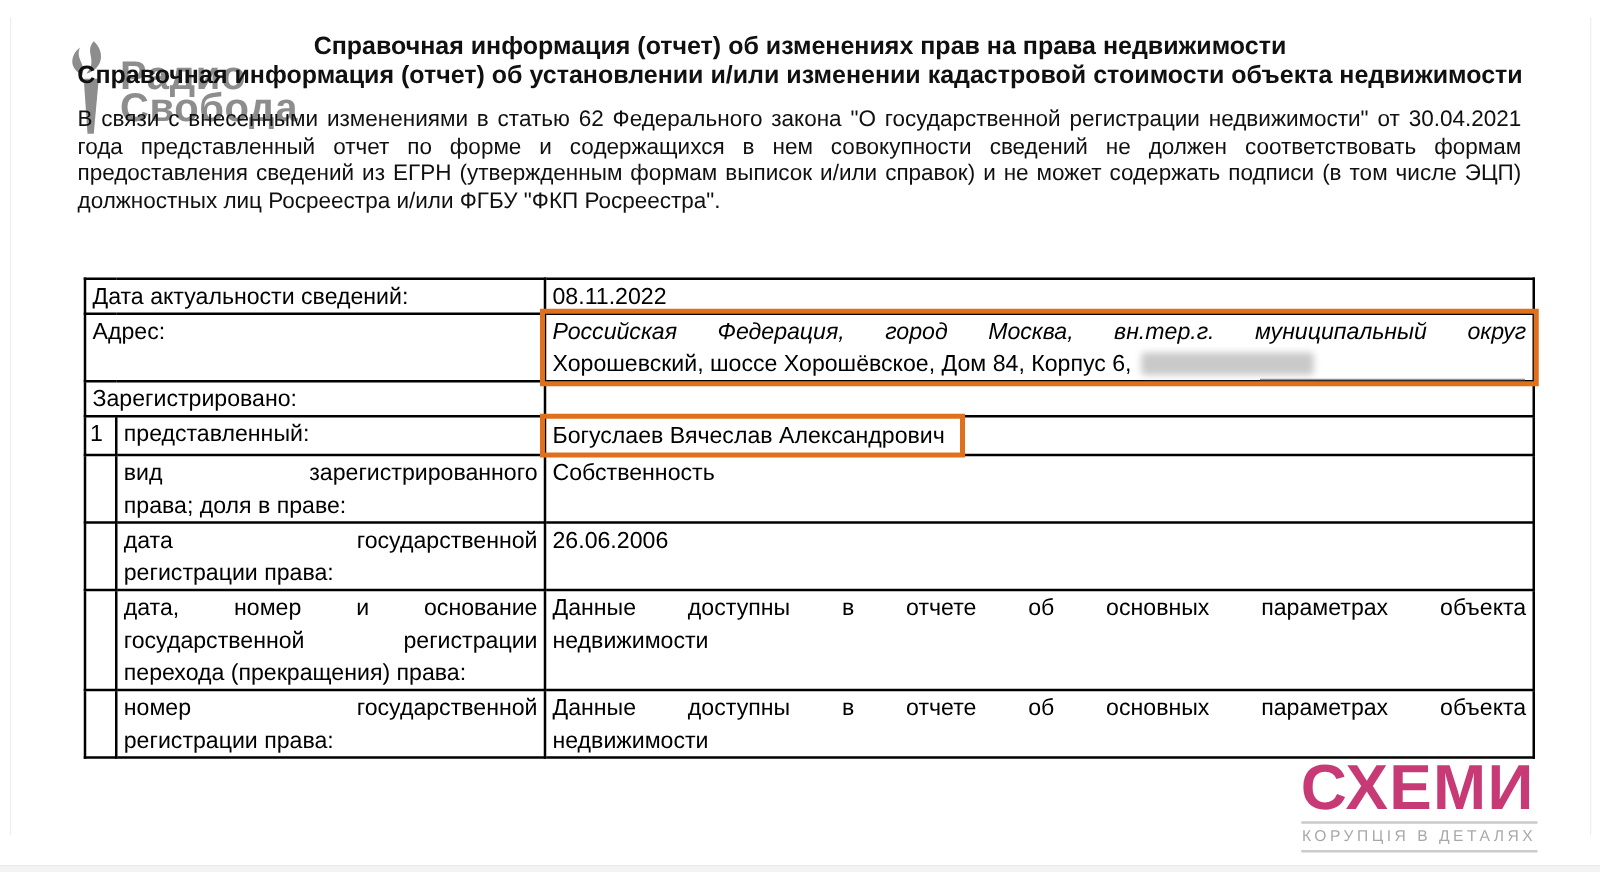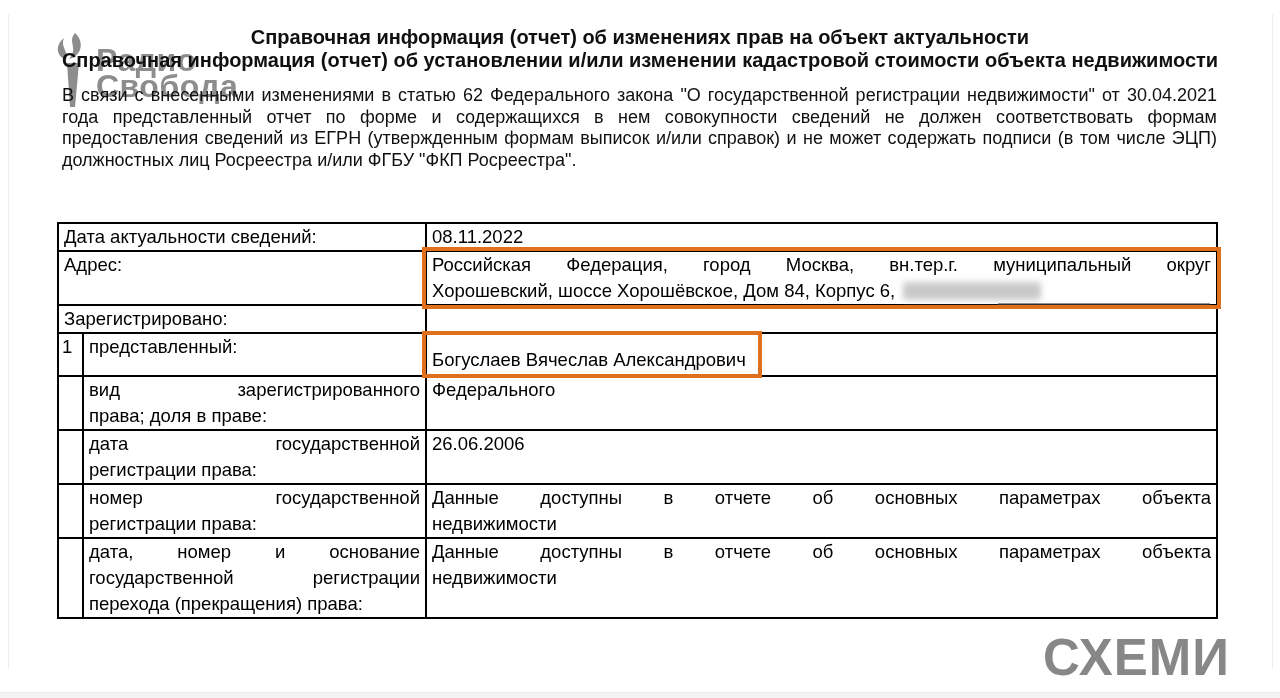--- a/index.html
+++ b/index.html
@@ -19,42 +19,42 @@
   
   .titles {position:relative; z-index:2; padding-top:26px; text-align:center;
            font-weight:bold; font-size:20px; line-height:23px; color:#101010;}
   .title2 {max-width:1190px; margin:0 auto;}
 
   
   .intro {position:relative; z-index:2; width:1155px; margin:13px 0 0 62px;
           font-size:18px; line-height:21.5px; text-align:justify; color:#101010;}
 
   
-  .reg-table {position:absolute; left:57px; top:222px; width:1161px; z-index:2;
+  .reg-table {position:absolute; left:67px; top:222px; width:1161px; z-index:2;
               border-collapse:collapse; table-layout:fixed;}
   .reg-table td {border:2px solid #000; padding:0 5px; font-size:18.5px; line-height:26px;
                  vertical-align:top; color:#000; overflow:visible;}
   td.num {padding:0 3px;}
-  .line {white-space:nowrap; overflow:visible;}
+  .line {white-space:nowrap; overflow:visible;font-style:italic;}
   .just {text-align:justify; text-align-last:justify; white-space:normal;}
 
   .addr-cell {position:relative;}
   .orange-frame {position:absolute; inset:-5px; border:4px solid #e0701c; pointer-events:none; z-index:3;}
   .addr-line2 {position:relative; white-space:nowrap;}
   .blur {display:inline-block; width:138px; height:18px; background:#c9c9c9;
          filter:blur(3px); border-radius:3px; vertical-align:-3px; margin-left:8px;}
   .redact-underline {position:absolute; left:566px; bottom:-1px; width:212px; height:2px;
                      background:#4a4a4a; opacity:.6;}
 
-  .name-box {display:inline-block; border:4px solid #e0701c; padding:12px 12px 1px 6px;
+  .name-box {display:inline-block; border:4px solid #e0701c; padding:0 12px 1px 6px;
              margin:-3px 0 -3px -10px; position:relative; z-index:3; white-space:nowrap;}
 
   
   .schemes {position:absolute; right:50px; bottom:16px; z-index:4; opacity:.85; pointer-events:none;}
-  .schemes-name {font-weight:bold; font-size:51px; line-height:49px; color:#737373; letter-spacing:1px;}
+  .schemes-name {font-weight:bold; font-size:51px; line-height:49px; color:#be185d; letter-spacing:1px;}
   .schemes-tagline {margin-top:3px; border-top:2px solid #c2c2c2; border-bottom:2px solid #c2c2c2;
                     padding:3px 1px 4px; font-size:12.5px; letter-spacing:2.8px; color:#9a9a9a;}
 </style>
 </head>
 <body>
 
 <div class="page">
 
   <div class="edge-left"></div>
   <div class="edge-right"></div>
@@ -66,21 +66,21 @@
       <path d="M12 6 C8 15 17 19 14 28 C3 23 4 12 12 6 Z" fill="#8d8d8d"></path>
       <path d="M15 31 L27 31 L23 75 L18 75 Z" fill="#8d8d8d"></path>
     </svg>
     <div class="rs-text">
       <div>Радио</div>
       <div>Свобода</div>
     </div>
   </div>
 
   <div class="titles">
-    <div>Справочная информация (отчет) об изменениях прав на объект актуальности</div>
+    <div>Справочная информация (отчет) об изменениях прав на права недвижимости</div>
     <div class="title2">Справочная информация (отчет) об установлении и/или изменении кадастровой стоимости объекта недвижимости</div>
   </div>
 
   <div class="intro">В связи с внесенными изменениями в статью 62 Федерального закона "О государственной регистрации недвижимости" от 30.04.2021 года представленный отчет по форме и содержащихся в нем совокупности сведений не должен соответствовать формам предоставления сведений из ЕГРН (утвержденным формам выписок и/или справок) и не может содержать подписи (в том числе ЭЦП) должностных лиц Росреестра и/или ФГБУ "ФКП Росреестра".</div>
 
   <table class="reg-table">
     <colgroup>
         <col style="width:25px">
         <col style="width:343px">
         <col>
@@ -118,56 +118,57 @@
         <span class="name-box"><span>Богуслаев Вячеслав Александрович</span></span>
       </td>
     </tr>
 
     <tr style="height:52px">
       <td class="num"></td>
       <td>
         <div class="just">вид зарегистрированного</div>
         <div>права; доля в праве:</div>
       </td>
-      <td>Федерального</td>
+      <td>Собственность</td>
     </tr>
 
     <tr style="height:52px">
       <td class="num"></td>
       <td>
         <div class="just">дата государственной</div>
         <div>регистрации права:</div>
       </td>
       <td>26.06.2006</td>
-    </tr>
-
-    <tr style="height:52px">
-      <td class="num"></td>
-      <td>
-        <div class="just">номер государственной</div>
-        <div>регистрации права:</div>
-      </td>
-      <td>
-        <div class="just">Данные доступны в отчете об основных параметрах объекта</div>
-        <div>недвижимости</div>
-      </td>
     </tr>
 
     <tr style="height:78px">
       <td class="num"></td>
       <td>
         <div class="just">дата, номер и основание</div>
         <div class="just">государственной регистрации</div>
         <div>перехода (прекращения) права:</div>
       </td>
       <td>
         <div class="just">Данные доступны в отчете об основных параметрах объекта</div>
         <div>недвижимости</div>
       </td>
     </tr>
+
+    <tr style="height:52px">
+      <td class="num"></td>
+      <td>
+        <div class="just">номер государственной</div>
+        <div>регистрации права:</div>
+      </td>
+      <td>
+        <div class="just">Данные доступны в отчете об основных параметрах объекта</div>
+        <div>недвижимости</div>
+      </td>
+    </tr>
   </tbody>
     </table>
 
   <div class="schemes">
     <div class="schemes-name">СХЕМИ</div>
+    <div class="schemes-tagline">КОРУПЦІЯ В ДЕТАЛЯХ</div>
   </div>
 
 </div>
 
 </body></html>

